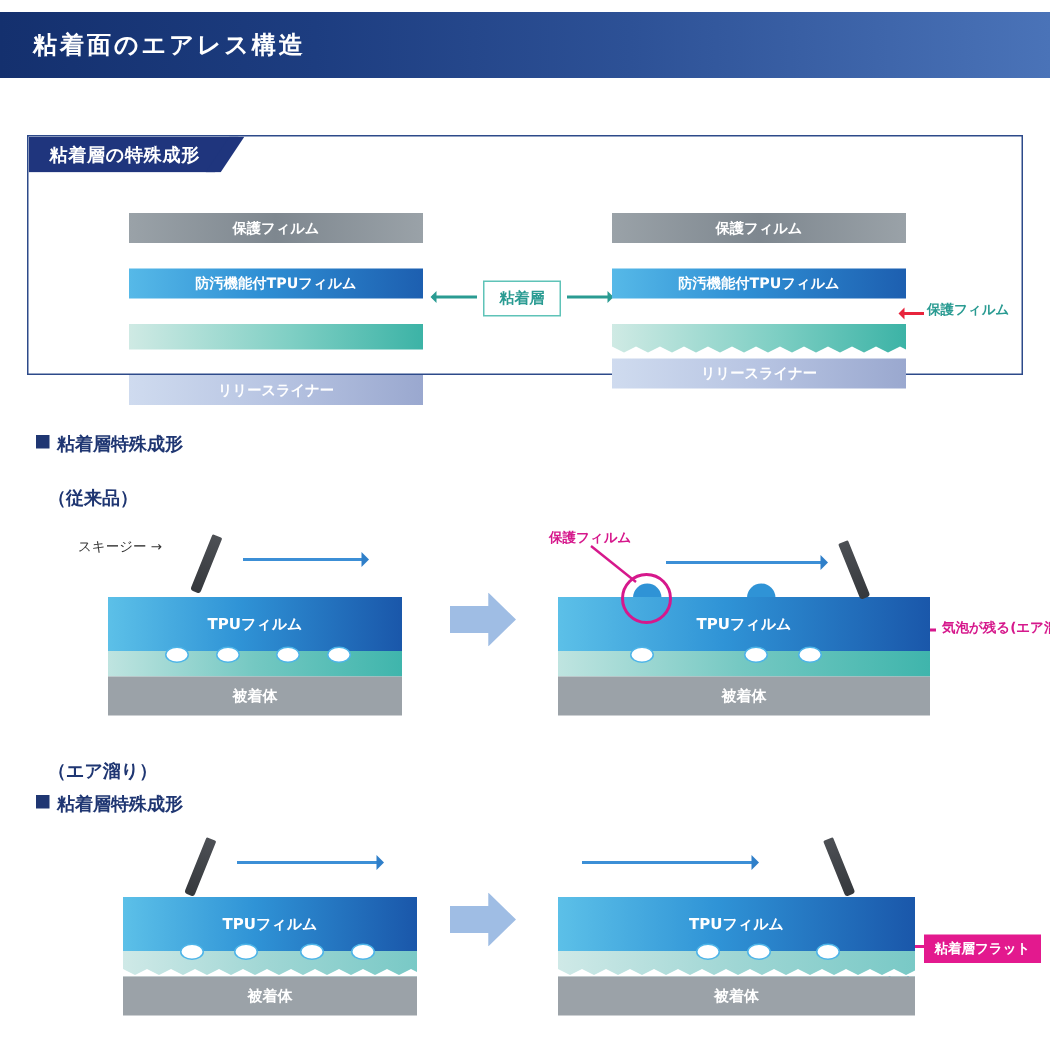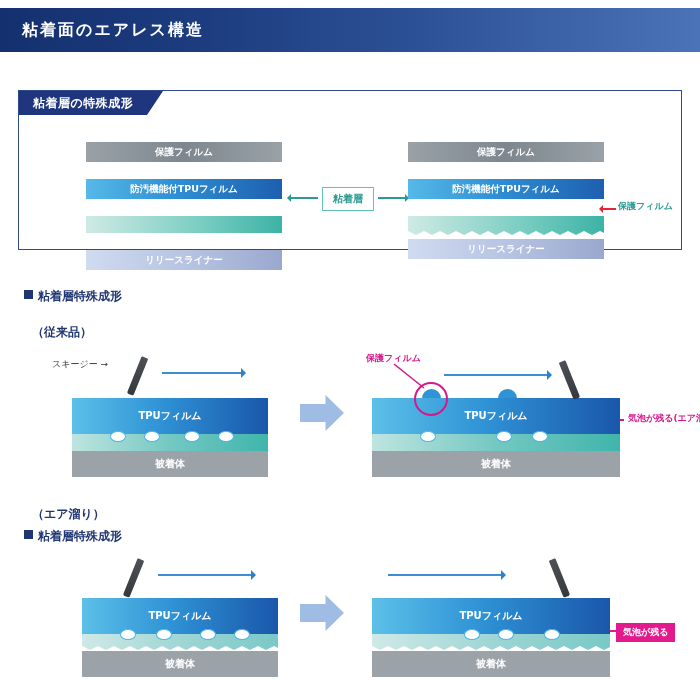--- a/index.html
+++ b/index.html
@@ -350,13 +350,13 @@
     </div>
     <div class="film-sub">被着体</div>
     <div class="bubble" style="left:92px; top:31px;"></div>
     <div class="bubble" style="left:126px; top:31px;"></div>
     <div class="bubble" style="left:172px; top:31px;"></div>
   </div>
   <div class="esc-bubble" style="left:204px; top:78px;"></div>
   <div class="esc-bubble" style="left:218px; top:96px;"></div>
 </div>
 <div class="chip-arrow" style="left:594px; top:630px; width:22px;"></div>
-<div class="pink-chip" style="left:616px; top:623px;">気泡が残る</div>
+<div class="pink-chip" style="left:616px; top:623px;">粘着層フラット</div>
 
 </body></html>

